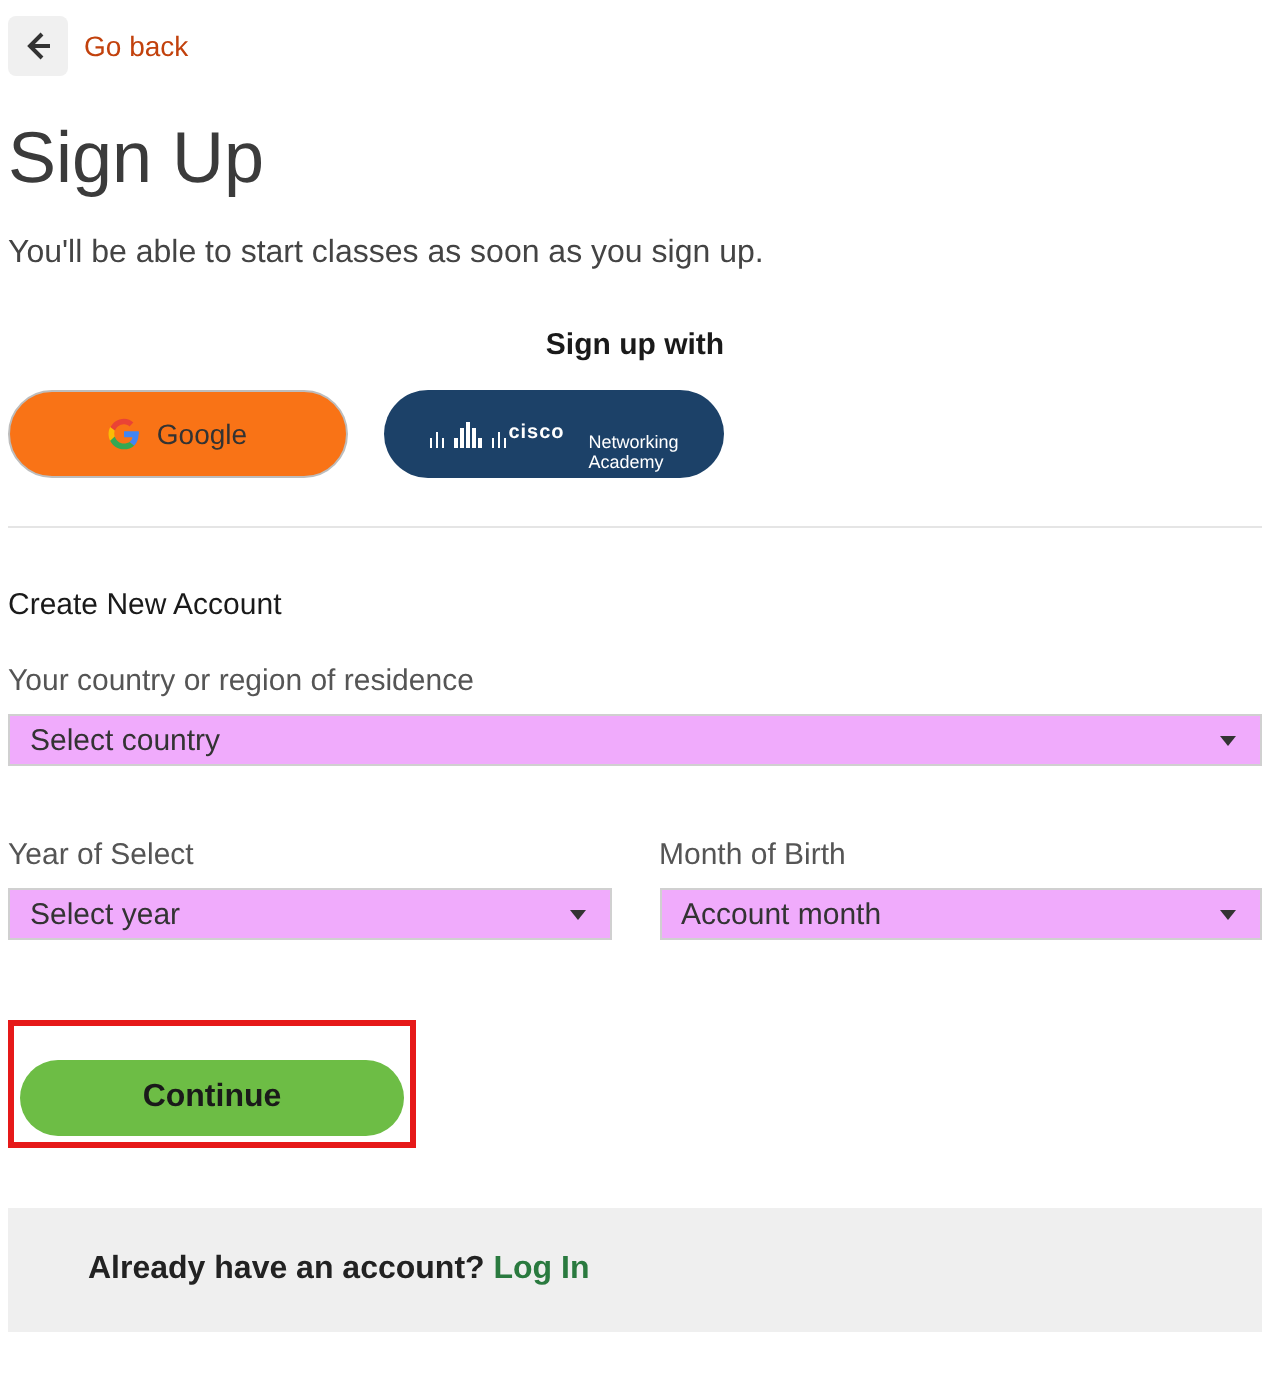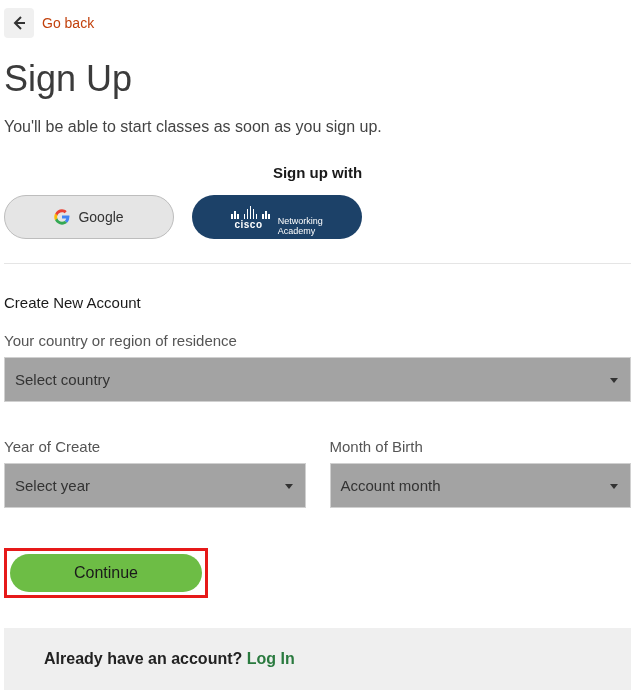--- a/index.html
+++ b/index.html
@@ -58,21 +58,21 @@
       display: flex;
       align-items: center;
       justify-content: center;
       font-size: 14px;
       cursor: pointer;
       gap: 8px;
     }
     .google-btn {
       width: 170px;
       border: 1px solid #bdbdbd;
-      background: #e5e5e5;
+      background: #f97316;
       color: #333;
       font-weight: 500;
     }
     .google-logo {
       width: 16px;
       height: 16px;
       display: inline-block;
     }
     .cisco-btn {
       width: 170px;
@@ -127,23 +127,23 @@
     }
     .field-block { margin-bottom: 36px; }
     .field-label {
       font-size: 15px;
       color: #555;
       margin-bottom: 8px;
       display: block;
     }
     .select {
       width: 100%;
-      height: 45px;
+      height: 26px;
       border: 1px solid #d0d0d0;
-      background: #a3a3a3;
+      background: #f0abfc;
       padding: 0 30px 0 10px;
       font-size: 15px;
       color: #333;
       position: relative;
       display: flex;
       align-items: center;
       cursor: pointer;
     }
     .select::after {
       content: "";
@@ -169,24 +169,25 @@
       border: 3px solid #e61919;
       padding: 3px;
       margin-bottom: 30px;
     }
     .continue-btn {
       width: 192px;
       height: 38px;
       background: #6dbd45;
       color: #1a1a1a;
       font-size: 16px;
-      font-weight: 400;
+      font-weight: 700;
       border: none;
       border-radius: 19px;
       cursor: pointer;
+      margin-top: 14px;
     }
     .already {
       background: #efefef;
       padding: 22px 40px;
       font-size: 16px;
       font-weight: 700;
       color: #222;
     }
     .already a {
       color: #2a7a3f;
@@ -222,21 +223,21 @@
         <path fill="#4285F4" d="M46.5 24.5c0-1.6-.1-3.2-.4-4.7H24v9h12.7c-.5 2.9-2.2 5.4-4.7 7.1l7.2 5.6c4.2-3.9 6.6-9.7 6.6-17z"></path>
         <path fill="#FBBC05" d="M10.2 28.1c-.5-1.4-.8-2.9-.8-4.6s.3-3.2.8-4.6L3.3 13.5C1.7 16.7.8 20.2.8 24s.9 7.3 2.5 10.5l6.9-6.4z"></path>
         <path fill="#34A853" d="M24 47c6.2 0 11.4-2 15.2-5.5l-7.2-5.6c-2 1.4-4.7 2.3-8 2.3-6.6 0-12.1-4.5-13.8-10.6l-6.9 6.4C6.9 41.4 14.8 47 24 47z"></path>
       </svg>
     </span>
     <span>Google</span>
   </div>
 
   <div class="social-btn cisco-btn">
     <div class="cisco-inner">
-      <div style="display:flex;flex-direction:column;align-items:center;gap:1px">
+      <div style="display:flex;flex-direction:row;align-items:center;gap:1px">
         <span class="cisco-bars">
           <span style="height:5px"></span>
             <span style="height:8px"></span>
             <span style="height:5px"></span>
           <span style="height:0px;width:2px;background:none"></span>
           <span style="height:5px"></span>
             <span style="height:10px"></span>
             <span style="height:13px"></span>
             <span style="height:10px"></span>
             <span style="height:5px"></span>
@@ -261,21 +262,21 @@
 
 <div class="field-block">
   <label class="field-label">Your country or region of residence</label>
   <div class="select">
     <span>Select country</span>
   </div>
 </div>
 
 <div class="two-col">
   <div class="field-block">
-    <label class="field-label">Year of Create</label>
+    <label class="field-label">Year of Select</label>
     <div class="select">
       <span>Select year</span>
     </div>
   </div>
   <div class="field-block">
     <label class="field-label">Month of Birth</label>
     <div class="select">
       <span>Account month</span>
     </div>
   </div>

